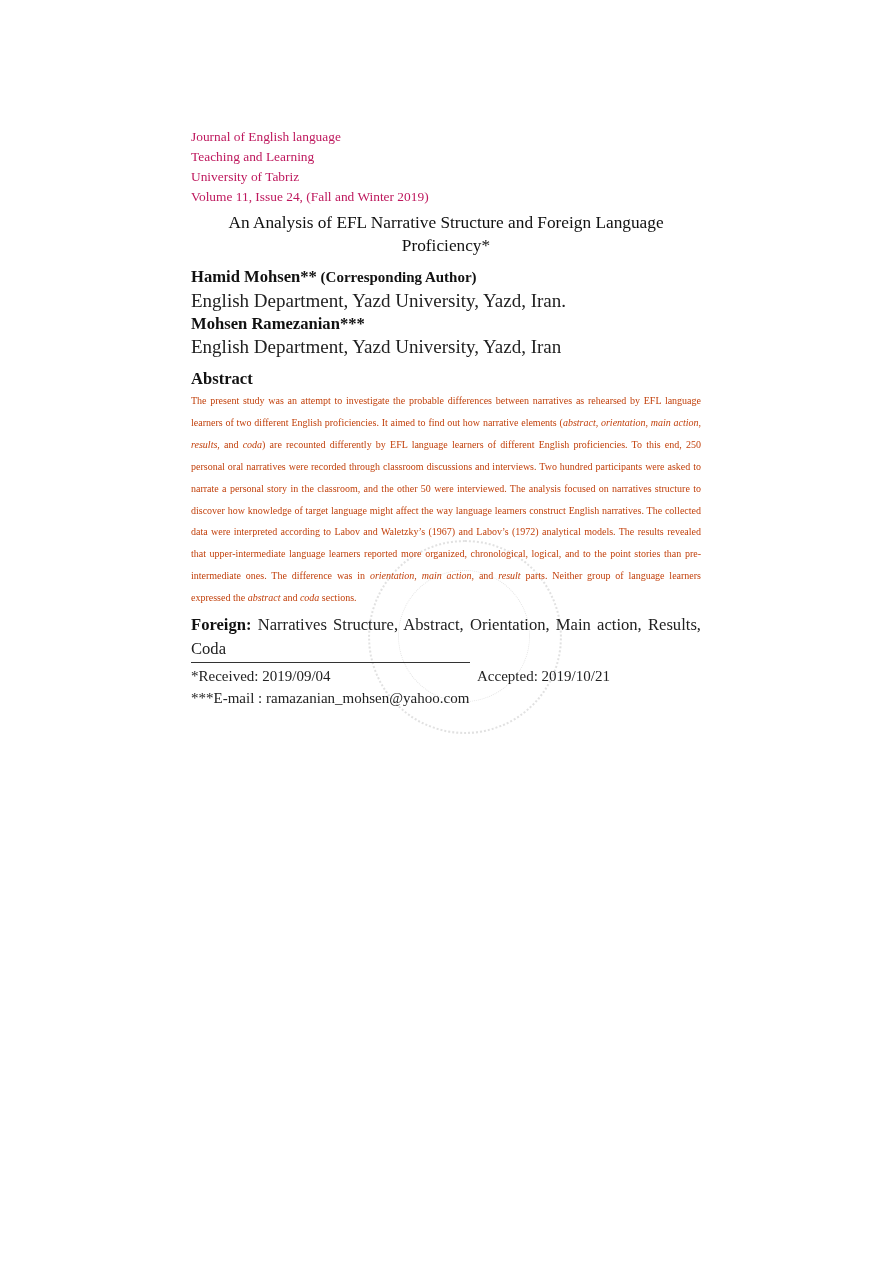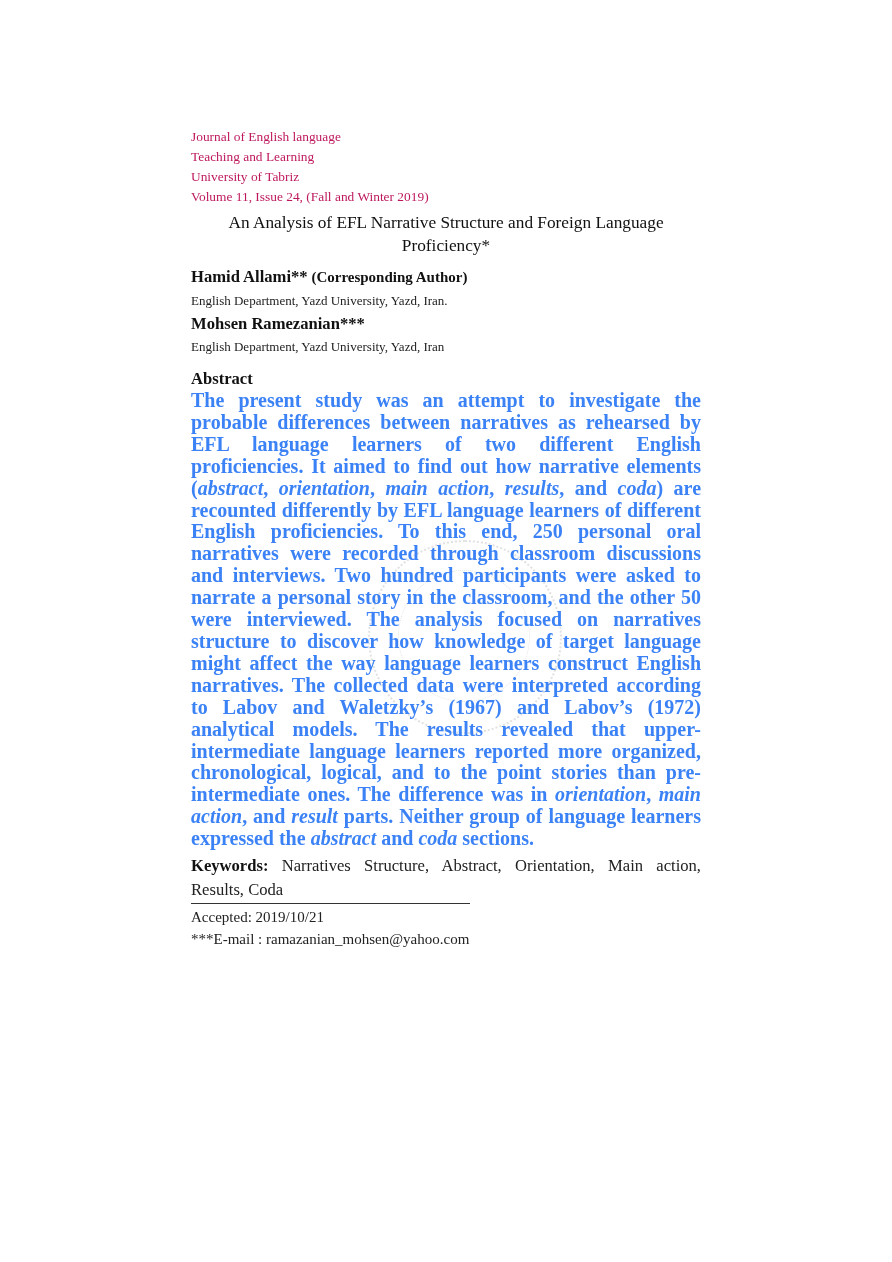--- a/index.html
+++ b/index.html
@@ -40,39 +40,38 @@
     .author-name {
       font-weight: bold;
       font-size: 16.6px;
       line-height: 23px;
       color: #111;
     }
     .author-note {
       font-size: 15px;
     }
     .affil {
-      font-size: 13px;
+      font-size: 19px;
       line-height: 23px;
       color: #222;
       font-family: Liberation Serif, serif;
     }
     .abstract-heading {
       font-weight: bold;
       font-size: 16.6px;
       line-height: 22px;
       margin-top: 10px;
       color: #111;
     }
     .abstract-body {
-      font-size: 20px;
+      font-size: 10px;
       line-height: 21.9px;
       text-align: justify;
-      color: #3b82f6;
+      color: #c2410c;
       position: relative;
-      font-weight: bold;
     }
     .abstract-body em {
       font-style: italic;
     }
     .keywords {
       font-size: 16.6px;
       line-height: 24px;
       text-align: justify;
       margin-top: 4px;
       color: #222;
@@ -132,36 +131,37 @@
     <div>Journal of English language</div>
     <div>Teaching and Learning</div>
     <div>University of Tabriz</div>
     <div>Volume 11, Issue 24, (Fall and Winter 2019)</div>
   </div>
 
   <div class="title">An Analysis of EFL Narrative Structure and Foreign Language Proficiency*</div>
 
   <div class="authors">
     <div class="author-name">
-      <span>Hamid Allami**</span><span class="author-note"> (Corresponding Author)</span>
+      <span>Hamid Mohsen**</span><span class="author-note"> (Corresponding Author)</span>
     </div>
     <div class="affil">English Department, Yazd University, Yazd, Iran.</div>
     <div class="author-name">Mohsen Ramezanian***</div>
     <div class="affil">English Department, Yazd University, Yazd, Iran</div>
   </div>
 
   <div class="abstract-heading">Abstract</div>
   <div class="abstract-body"><span>The present study was an attempt to investigate the probable differences between narratives as rehearsed by EFL language learners of two different English proficiencies. It aimed to find out how narrative elements (</span><em>abstract</em><span>, </span><em>orientation</em><span>, </span><em>main action</em><span>, </span><em>results</em><span>, and </span><em>coda</em><span>) are recounted differently by EFL language learners of different English proficiencies. To this end, 250 personal oral narratives were recorded through classroom discussions and interviews. Two hundred participants were asked to narrate a personal story in the classroom, and the other 50 were interviewed. The analysis focused on narratives structure to discover how knowledge of target language might affect the way language learners construct English narratives. The collected data were interpreted according to Labov and Waletzky’s (1967) and Labov’s (1972) analytical models. The results revealed that upper-intermediate language learners reported more organized, chronological, logical, and to the point stories than pre-intermediate ones. The difference was in </span><em>orientation</em><span>, </span><em>main action</em><span>, and </span><em>result</em><span> parts. Neither group of language learners expressed the </span><em>abstract</em><span> and </span><em>coda</em><span> sections.</span></div>
 
   <div class="keywords">
-    <span class="keywords-label">Keywords:</span><span> Narratives Structure, Abstract, Orientation, Main action, Results, Coda</span>
+    <span class="keywords-label">Foreign:</span><span> Narratives Structure, Abstract, Orientation, Main action, Results, Coda</span>
   </div>
 
   <div class="footnote-rule"></div>
 
   <div class="footnotes">
     <div class="fn-row">
+      <span class="fn-received">*Received:  2019/09/04</span>
       <span>Accepted: 2019/10/21</span>
     </div>
     <div>***E-mail : ramazanian_mohsen@yahoo.com</div>
   </div>
 
 </div>
 
 </body></html>

